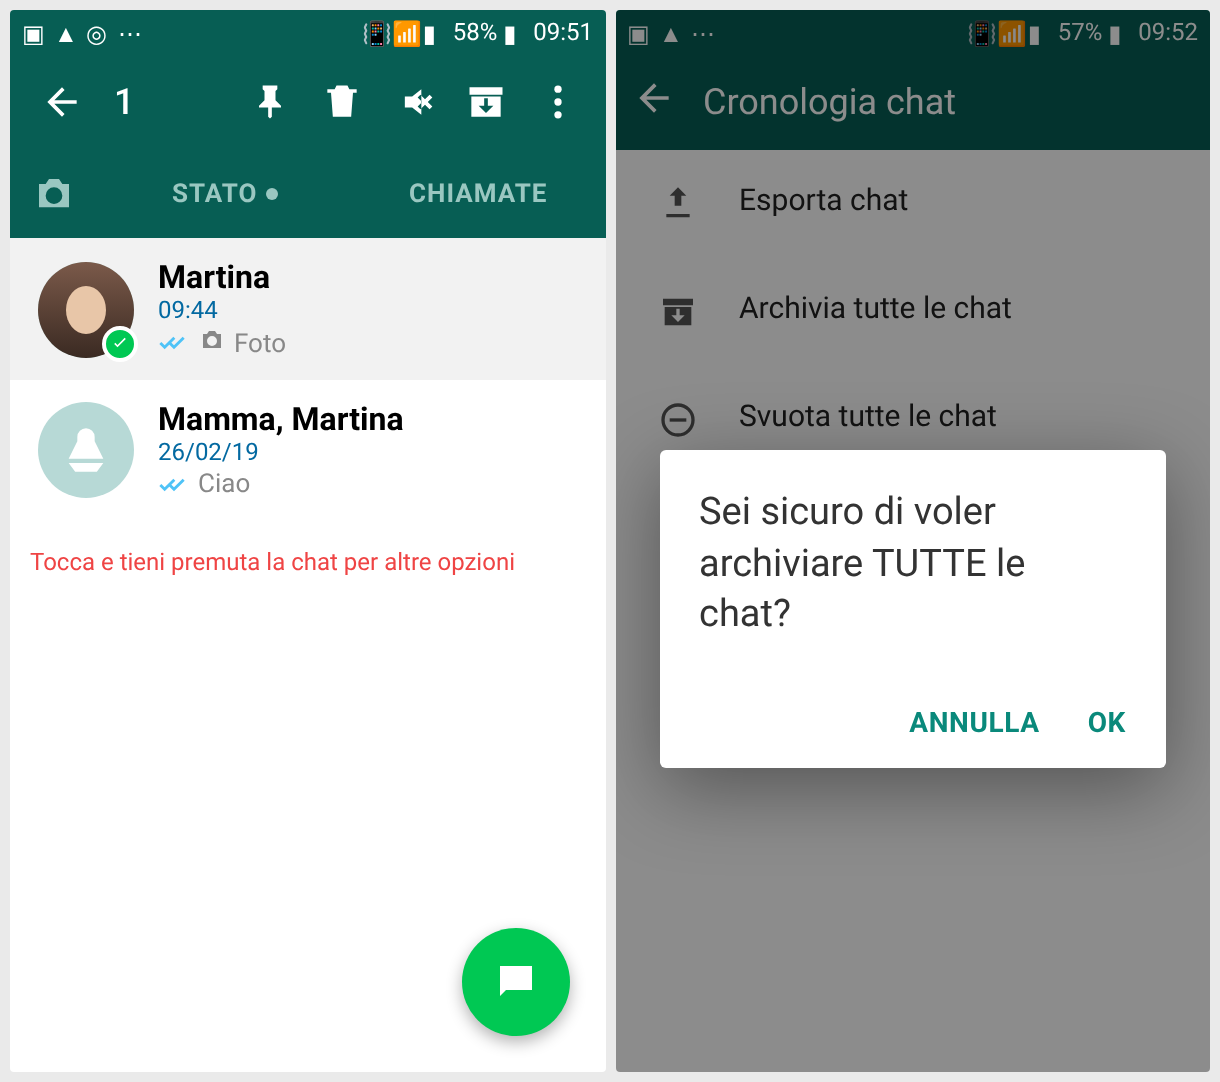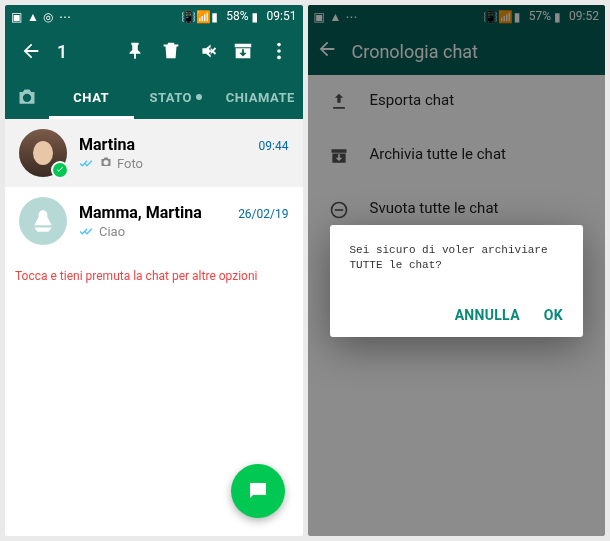--- a/index.html
+++ b/index.html
@@ -112,21 +112,21 @@
   }
   .avatar .check {
     position: absolute; right: -2px; bottom: -2px;
     width: 18px; height: 18px; border-radius: 50%;
     background: #00c853; border: 2px solid #fff;
     display: flex; align-items: center; justify-content: center;
   }
   .avatar .check svg { width: 10px; height: 10px; fill: #fff; }
 
   .chat-main { flex: 1; min-width: 0; }
-  .chat-top { display: flex; justify-content: space-between; align-items: baseline; }
+  .chat-top { display: flex; justify-content: space-between; align-items: baseline; flex-direction: column; }
   .chat-name { font-size: 16px; font-weight: 700; color: #000; }
   .chat-time { font-size: 12px; color: #0369a1; }
   .chat-sub { display: flex; align-items: center; gap: 4px; color: #888; font-size: 13px; margin-top: 2px;}
   .ticks { width: 16px; height: 12px; }
   .ticks svg { width: 16px; height: 12px; fill: #4fc3f7; }
   .camglyph svg { width: 14px; height: 12px; fill: #888; }
 
   .hint {
     text-align: left;
     color: #ef4444;
@@ -168,21 +168,21 @@
   
   .dialog {
     position: absolute;
     left: 22px; right: 22px;
     top: 220px;
     background: #fff;
     border-radius: 3px;
     box-shadow: 0 10px 40px rgba(0,0,0,.4);
     padding: 18px 20px 8px;
   }
-  .dialog .msg { font-size: 11px; color: #333; line-height: 1.35; font-family: Liberation Mono, monospace; }
+  .dialog .msg { font-size: 19px; color: #333; line-height: 1.35; }
   .dialog .actions {
     display: flex; justify-content: flex-end; gap: 24px;
     margin-top: 28px; padding: 6px 0;
   }
   .dialog .actions .btn {
     color: #0a897b; font-weight: 700; font-size: 14px; letter-spacing: .3px;
   }
 </style>
 </head>
 <body>
@@ -244,23 +244,20 @@
           </svg>
       </div>
     </div>
   </div>
 
   <div class="tabs">
     <div class="cam">
       <svg viewBox="0 0 24 24">
           <path d="M9 3l-2 3H3v14h18V6h-4l-2-3H9zm3 5a5 5 0 110 10 5 5 0 010-10z"></path>
         </svg>
-    </div>
-    <div class="tab active">
-      <span>CHAT</span>
     </div>
     <div class="tab">
       <span>STATO</span>
       <span class="dot"></span>
     </div>
     <div class="tab">
       <span>CHIAMATE</span>
     </div>
   </div>
 

